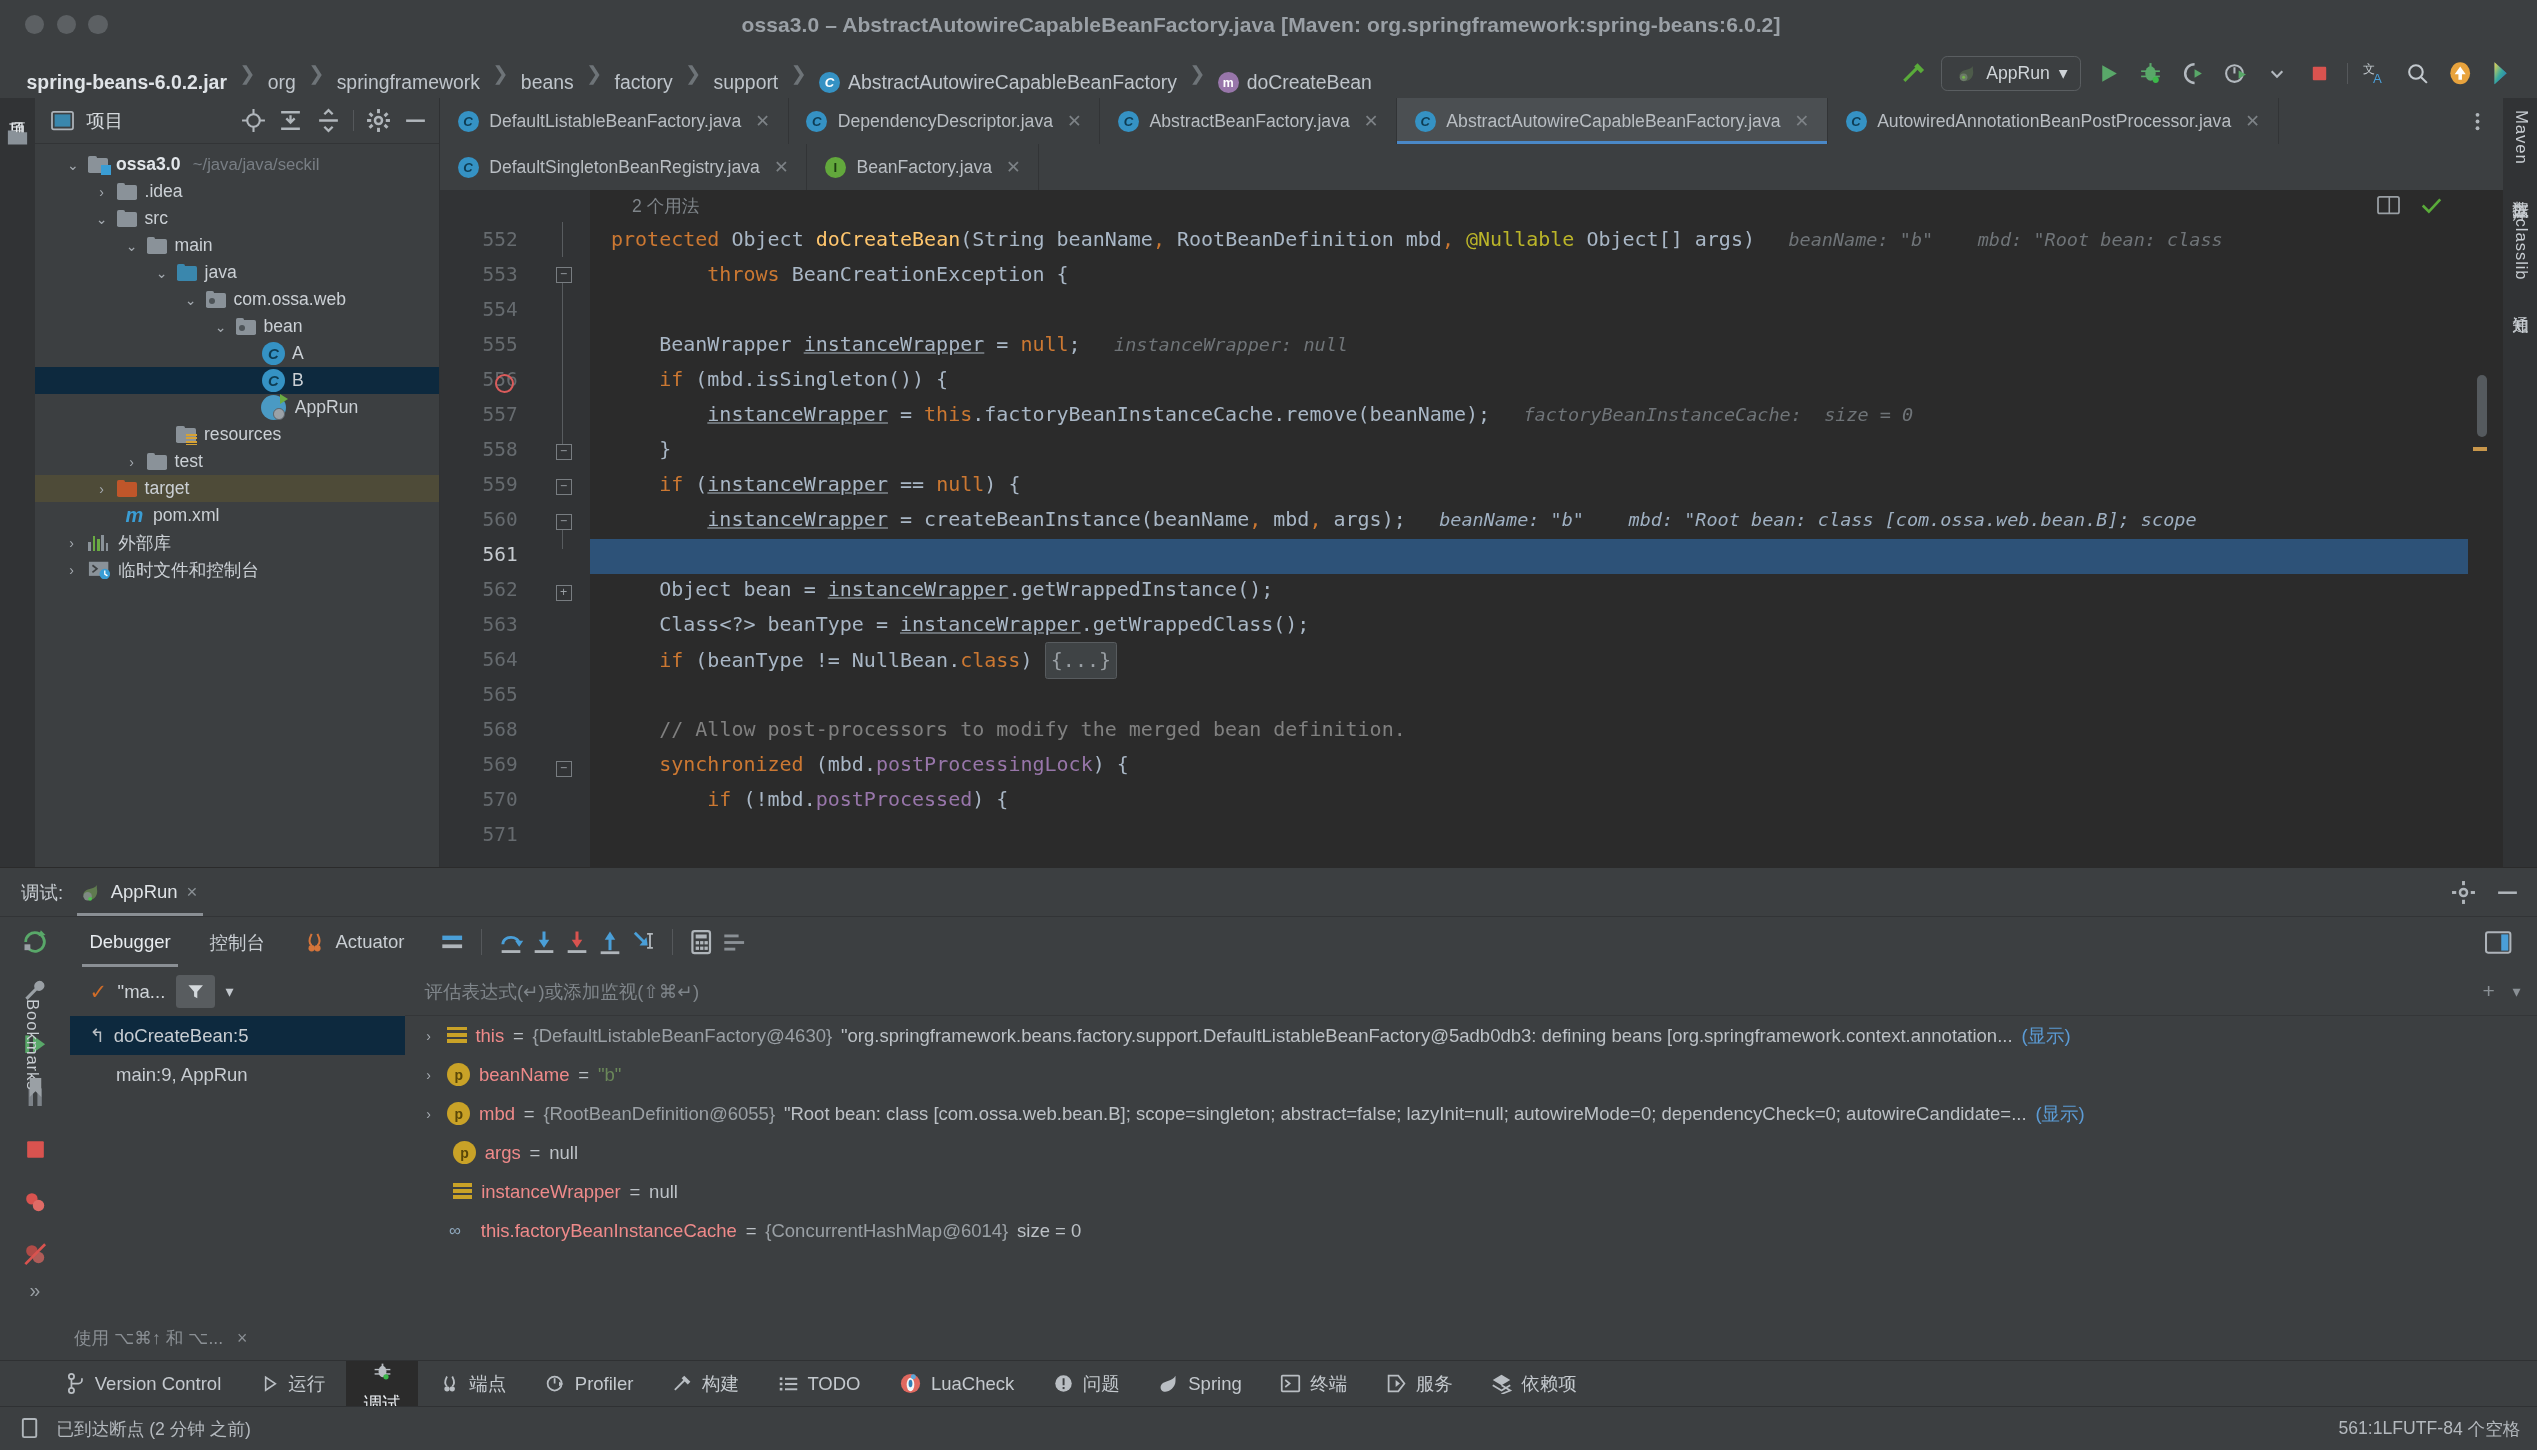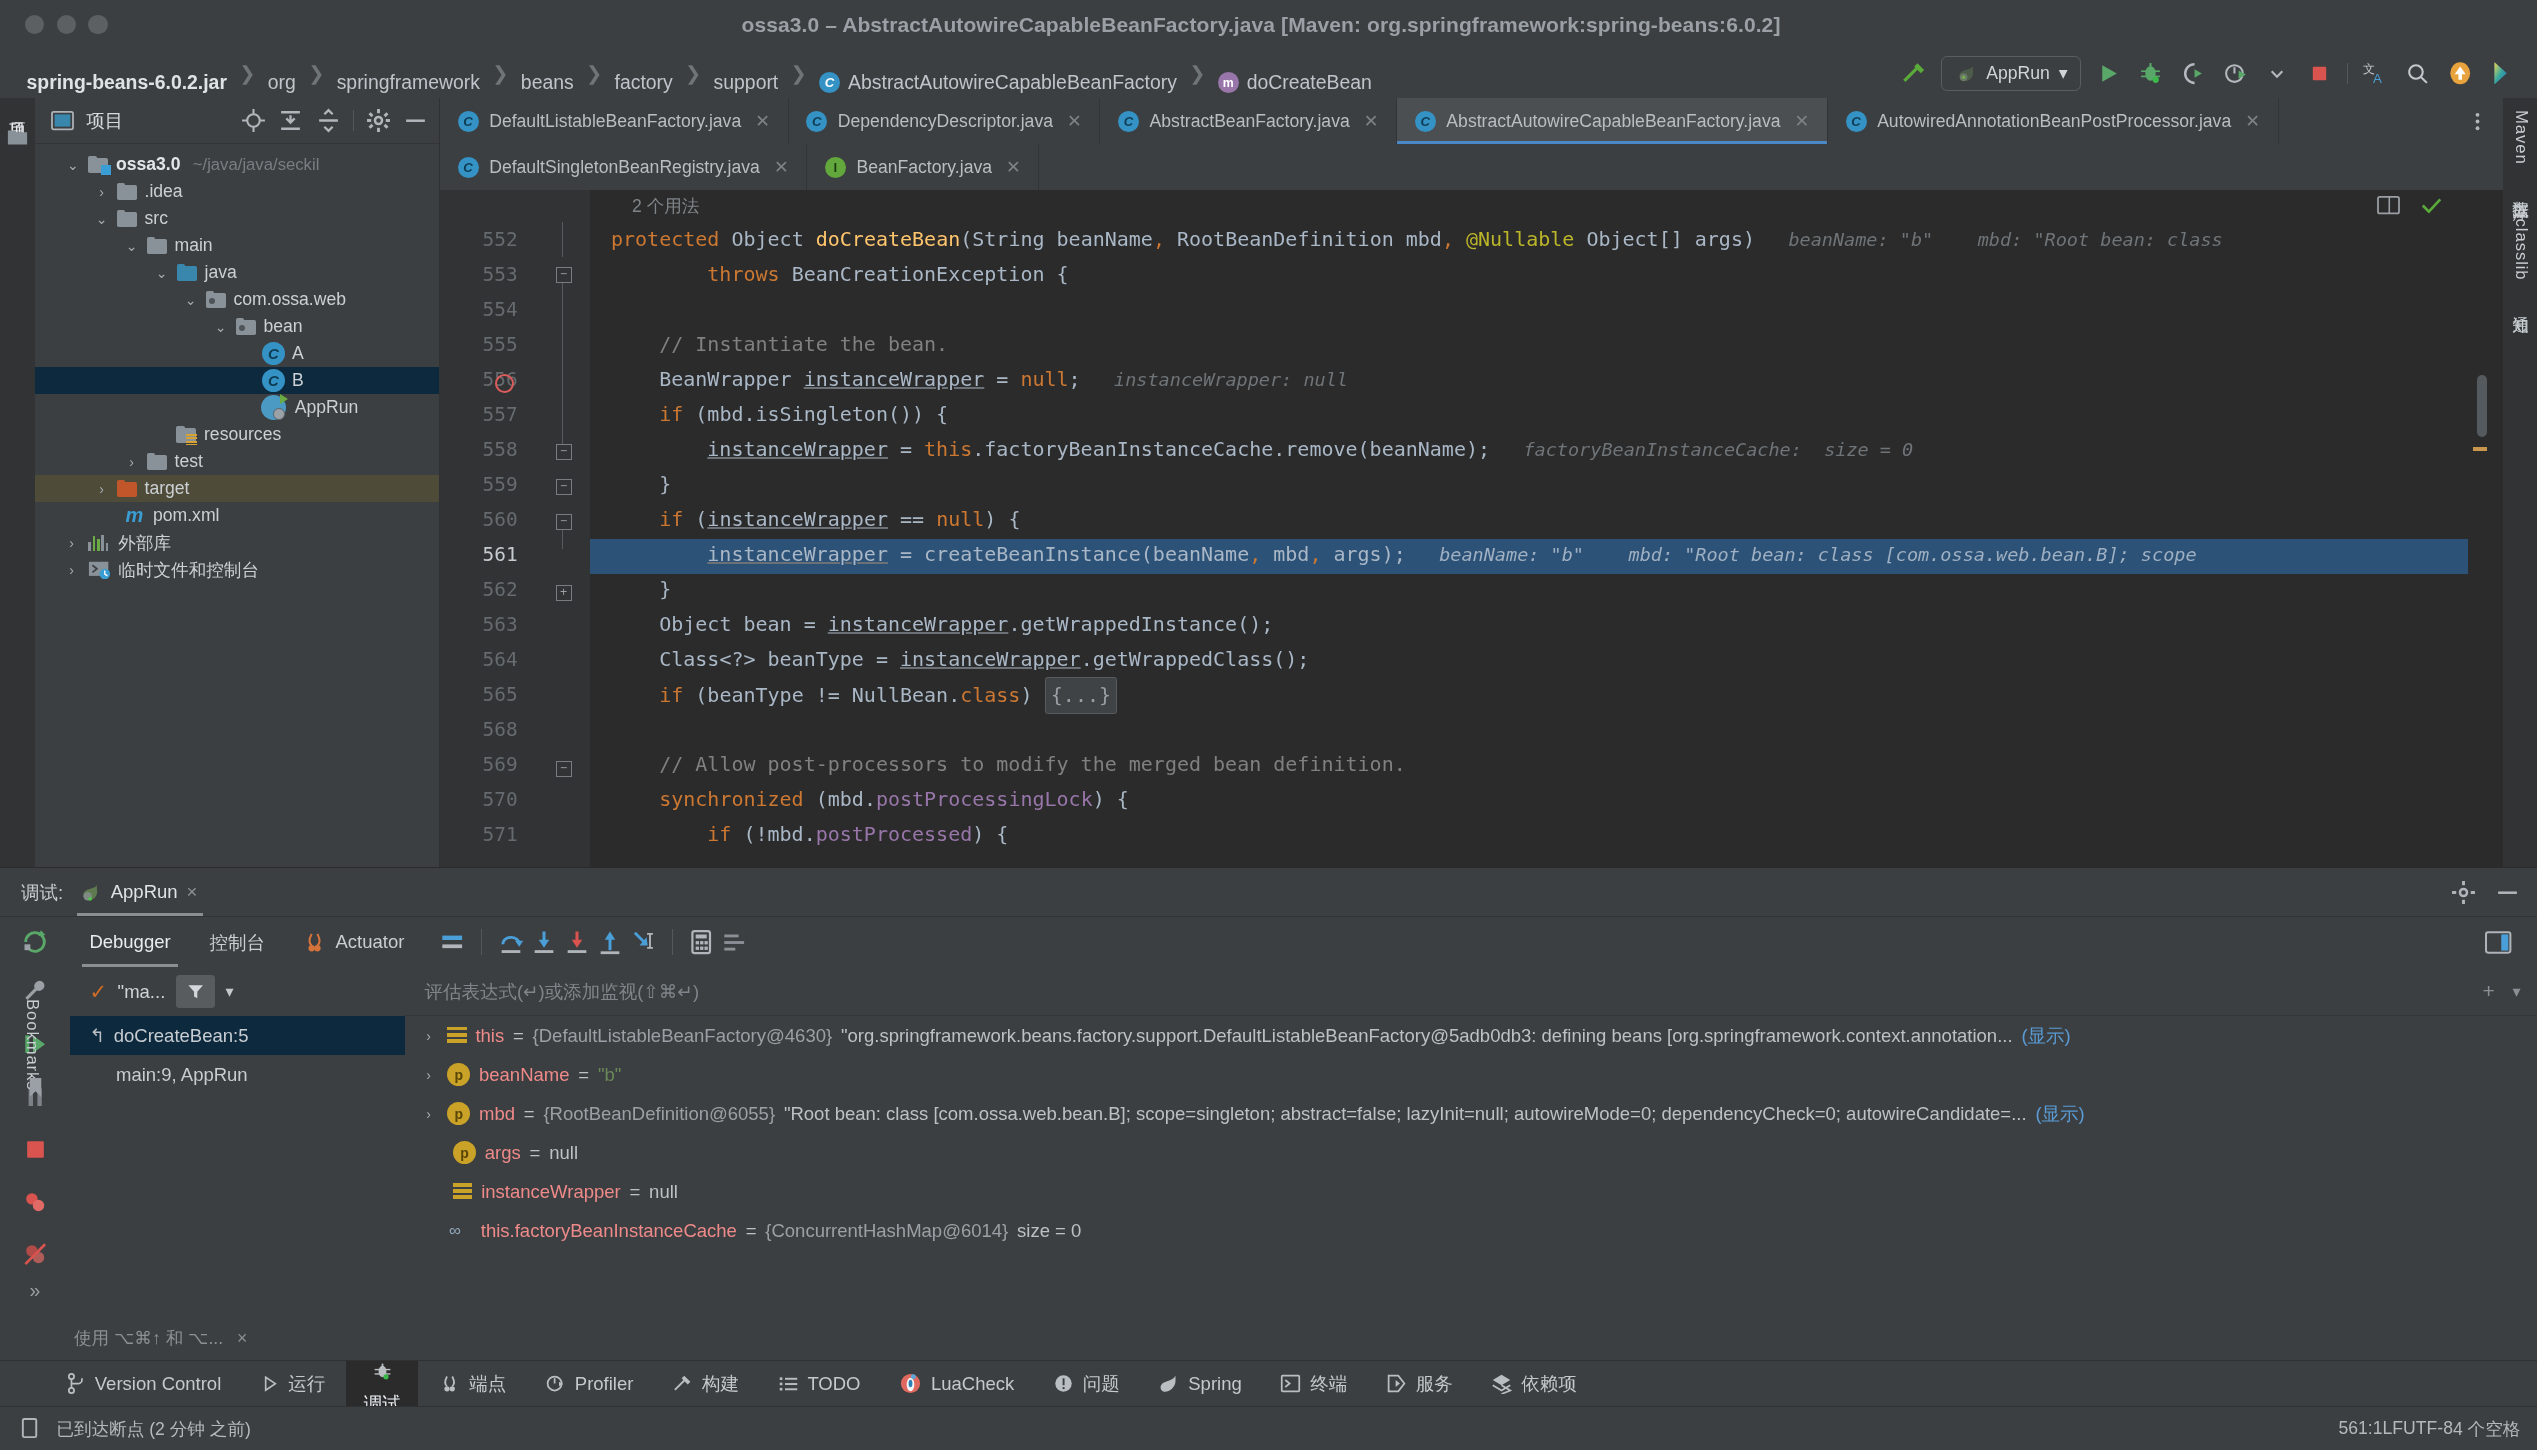--- a/index.html
+++ b/index.html
@@ -644,21 +644,20 @@
         <div class="code">
           <div class="sel-line" style="top:349px;left:-162px"></div>
           <div class="usages">2 个用法</div>
 
           <div class="cl"><span class="kw">protected </span><span class="cls">Object </span><span class="fn">doCreateBean</span><span class="cls">(String beanName</span><span class="kw">, </span><span class="cls">RootBeanDefinition mbd</span><span class="kw">, </span><span class="ann">@Nullable</span><span class="cls"> Object[] args)</span><span class="hint">   beanName: "b"    mbd: "Root bean: class</span></div>
 
           <div class="cl">        <span class="kw">throws </span><span class="cls">BeanCreationException {</span></div>
 
           <div class="cl"> </div>
 
-          <div class="cl">    <span class="cmt">// Instantiate the bean.</span></div>
 
           <div class="cl">    <span class="cls">BeanWrapper </span><span class="cls ul">instanceWrapper</span><span class="cls"> = </span><span class="kw">null</span><span class="cls">;</span><span class="hint">   instanceWrapper: null</span></div>
 
           <div class="cl">    <span class="kw">if </span><span class="cls">(mbd.isSingleton()) {</span></div>
 
           <div class="cl">        <span class="cls ul">instanceWrapper</span><span class="cls"> = </span><span class="kw">this</span><span class="cls">.factoryBeanInstanceCache.remove(beanName);</span><span class="hint">   factoryBeanInstanceCache:  size = 0</span></div>
 
           <div class="cl">    <span class="cls">}</span></div>
 
           <div class="cl">    <span class="kw">if </span><span class="cls">(</span><span class="cls ul">instanceWrapper</span><span class="cls"> == </span><span class="kw">null</span><span class="cls">) {</span></div>

